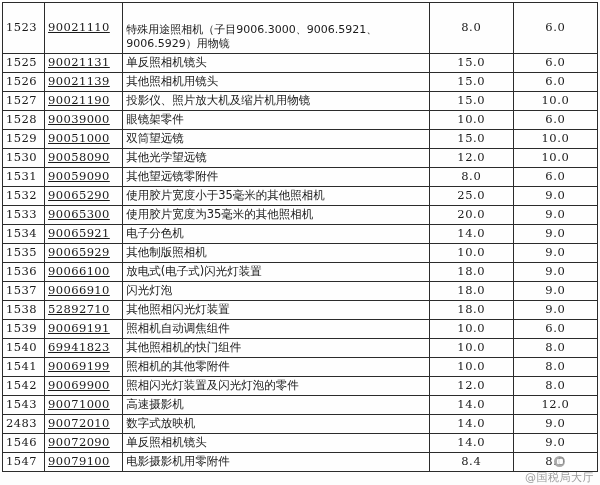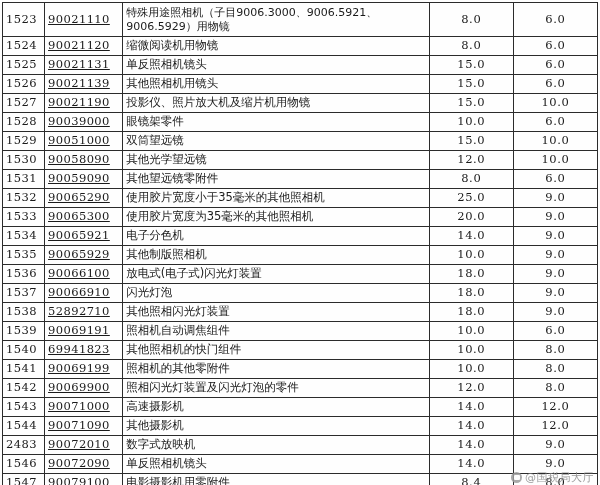--- a/index.html
+++ b/index.html
@@ -55,21 +55,21 @@
     text-align: left;
     font-family: "DejaVu Sans", sans-serif;
     font-size: 11.5px;
     white-space: nowrap;
     overflow: hidden;
   }
   td.desc.wrap {
     white-space: normal;
     font-size: 11px;
     line-height: 1.25;
-    padding-top: 2px;
+    padding-top: 19px;
     padding-bottom: 1px;
   }
   td.rate {
     text-align: center;
     font-family: "DejaVu Serif", serif;
     letter-spacing: 0.6px;
     margin-left: 40px;
   }
   tr.tall td { height: 30px; }
   tr td { height: 18px; }
@@ -79,20 +79,21 @@
     right: 6px;
     bottom: 2px;
     font-size: 11px;
     color: #8a8a8a;
     font-family: "DejaVu Sans", sans-serif;
     letter-spacing: 0.5px;
     display: flex;
     align-items: center;
     gap: 3px;
     opacity: 0.85;
+    flex-direction: column;
   }
   .wb-icon {
     display: inline-block;
     width: 11px;
     height: 11px;
     border-radius: 50%;
     background: #9c9c9c;
     position: relative;
   }
   .wb-icon::after {
@@ -120,27 +121,20 @@
     </colgroup>
     <tbody id="table-body">
         <tr class="tall">
           <td class="seq">1523</td>
           <td class="code">90021110</td>
           <td class="desc wrap">特殊用途照相机（子目9006.3000、9006.5921、9006.5929）用物镜</td>
           <td class="rate">8.0</td>
           <td class="rate">6.0</td>
         </tr>
         <tr>
-          <td class="seq">1524</td>
-          <td class="code">90021120</td>
-          <td class="desc">缩微阅读机用物镜</td>
-          <td class="rate">8.0</td>
-          <td class="rate">6.0</td>
-        </tr>
-        <tr>
           <td class="seq">1525</td>
           <td class="code">90021131</td>
           <td class="desc">单反照相机镜头</td>
           <td class="rate">15.0</td>
           <td class="rate">6.0</td>
         </tr>
         <tr>
           <td class="seq">1526</td>
           <td class="code">90021139</td>
           <td class="desc">其他照相机用镜头</td>
@@ -256,27 +250,20 @@
           <td class="seq">1542</td>
           <td class="code">90069900</td>
           <td class="desc">照相闪光灯装置及闪光灯泡的零件</td>
           <td class="rate">12.0</td>
           <td class="rate">8.0</td>
         </tr>
         <tr>
           <td class="seq">1543</td>
           <td class="code">90071000</td>
           <td class="desc">高速摄影机</td>
-          <td class="rate">14.0</td>
-          <td class="rate">12.0</td>
-        </tr>
-        <tr>
-          <td class="seq">1544</td>
-          <td class="code">90071090</td>
-          <td class="desc">其他摄影机</td>
           <td class="rate">14.0</td>
           <td class="rate">12.0</td>
         </tr>
         <tr>
           <td class="seq">2483</td>
           <td class="code">90072010</td>
           <td class="desc">数字式放映机</td>
           <td class="rate">14.0</td>
           <td class="rate">9.0</td>
         </tr>

